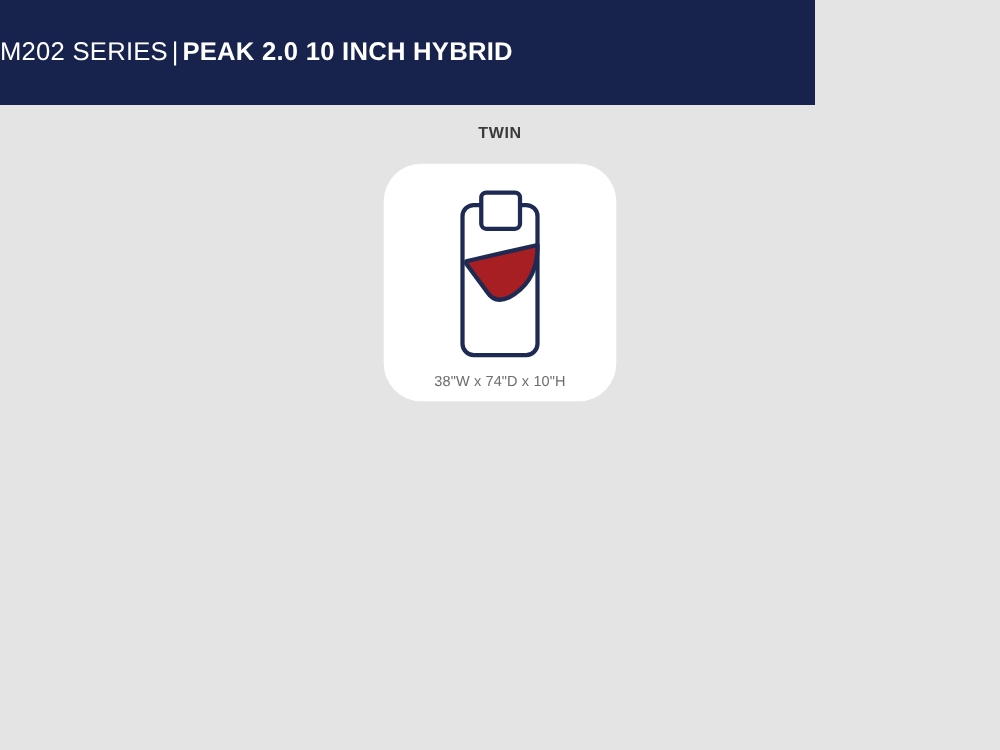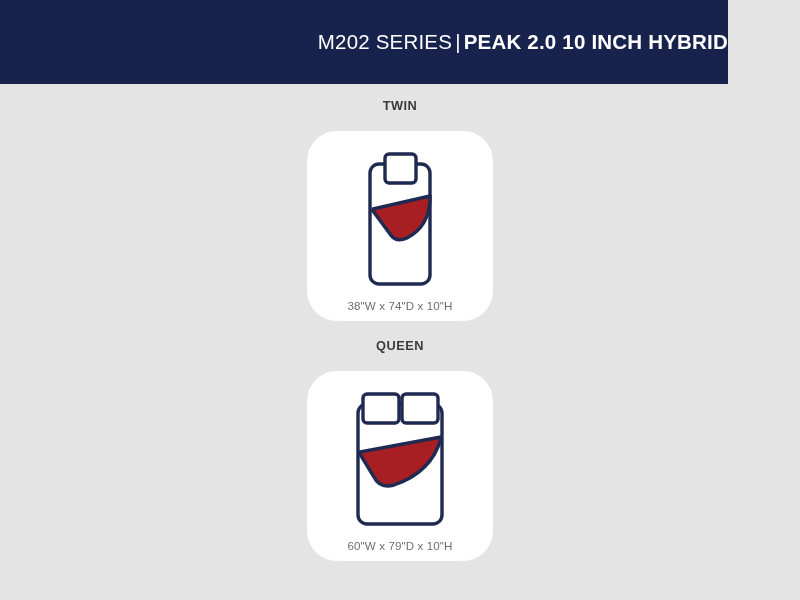--- a/index.html
+++ b/index.html
@@ -4,23 +4,23 @@
 <style>
   html,body{margin:0;padding:0;}
   body{
     width:800px;height:600px;
     background:#e4e4e4;
     font-family:"Liberation Sans", sans-serif;
     overflow:hidden;
     position:relative;
   }
   #header{
-    position:absolute;left:0;top:0;width:728px;height:84px;
+    position:absolute;left:0;top:0;width:652px;height:84px;
     background:#17224d;
-    display:flex;align-items:center;justify-content:flex-end;
+    display:flex;align-items:center;justify-content:flex-start;
   }
   #header .htext{
     color:#ffffff;font-size:20.5px;letter-spacing:.2px;white-space:nowrap;
   }
   #header .hreg{font-weight:400;}
   #header .hsep{font-weight:400;padding:0 3px;}
   #header .hbold{font-weight:700;}
 
   #grid{position:absolute;left:0;top:84px;width:800px;height:373px;text-align:center;}
 
@@ -71,31 +71,17 @@
         </div>
         <div class="dims">38"W x 74"D x 10"H</div>
       </div>
     </div>
 
 
   </div>
 
   <div class="row row2">
 
-    <div class="cell">
-      <div class="cardtitle">QUEEN</div>
-      <div class="card">
-        <div class="bedwrap">
-          <svg width="112" height="140" viewBox="0 0 112 140">
-            <rect x="14" y="14" width="84" height="120" rx="9" ry="9" fill="#ffffff" stroke="#1f2a52" stroke-width="3.4"></rect>
-            <path d="M16 62 L97 47 L97 48 Q88 82 50 95 Q36 99 30 87 L16 64 Z" fill="#a81f23" stroke="#1f2a52" stroke-width="3.4" stroke-linejoin="round"></path>
-            <rect x="19" y="4" width="36" height="29" rx="4" ry="4" fill="#ffffff" stroke="#1f2a52" stroke-width="3.4"></rect>
-            <rect x="58" y="4" width="36" height="29" rx="4" ry="4" fill="#ffffff" stroke="#1f2a52" stroke-width="3.4"></rect>
-          </svg>
-        </div>
-        <div class="dims">60"W x 79"D x 10"H</div>
-      </div>
-    </div>
 
 
 
   </div>
 </div>
 
 </body></html>

